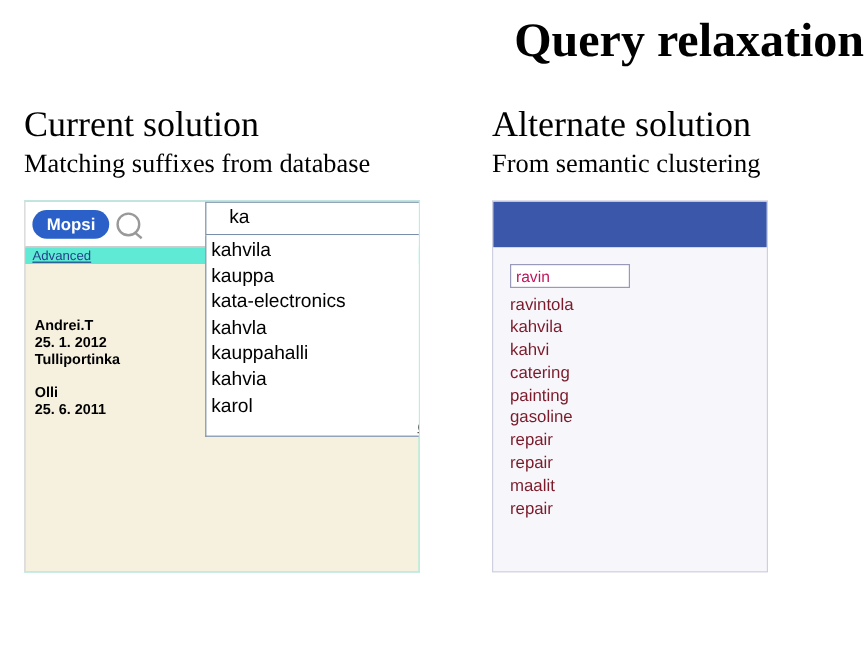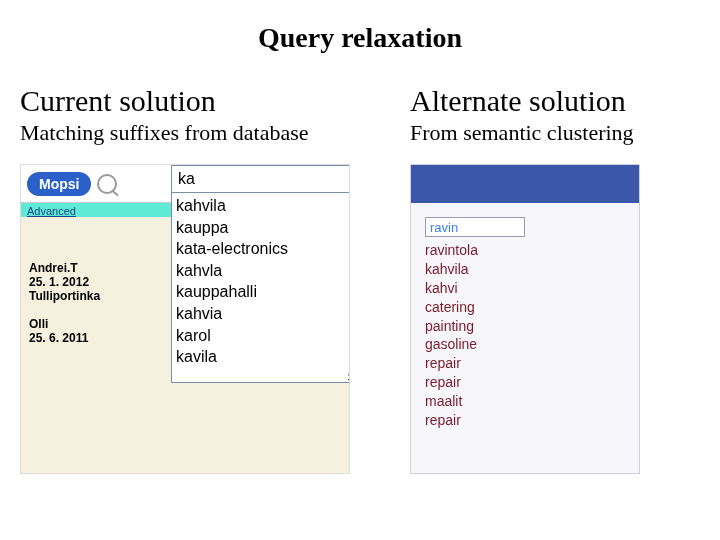--- a/index.html
+++ b/index.html
@@ -5,23 +5,23 @@
   * { box-sizing: border-box; margin: 0; padding: 0; }
   body {
     width: 720px;
     height: 540px;
     background: #fff;
     font-family: "Times New Roman", Times, serif;
     position: relative;
     overflow: hidden;
   }
   .slide-title {
-    font-size: 28px;
-    text-align: center;
-    margin-top: 22px;
+    font-size: 40px;
+    text-align: right;
+    margin-top: 10px;
     font-weight: bold;
   }
   .columns {
     display: flex;
     width: 100%;
     margin-top: 30px;
   }
   .col {
     position: relative;
   }
@@ -110,21 +110,21 @@
     top: 0px;
     width: 210px;
     font-family: Verdana, Arial, sans-serif;
   }
   .search-input {
     width: 100%;
     height: 28px;
     border: 1px solid #7a8ea8;
     background: #fff;
     font-size: 16px;
-    padding: 2px 6px;
+    padding: 2px 19px;
   }
   .dropdown {
     border: 1px solid #7a8ea8;
     border-top: none;
     background: #fff;
     padding: 2px 0 14px 4px;
     font-size: 16px;
     line-height: 1.35;
     position: relative;
   }
@@ -152,21 +152,21 @@
     background: #3a57aa;
   }
   .right-search {
     margin: 14px 0 4px 14px;
     width: 100px;
     height: 20px;
     border: 1px solid #99b;
     background: #fff;
     font-size: 13px;
     padding: 6px 4px;
-    color: #3b82f6;
+    color: #be185d;
   }
   .cluster-list {
     margin-left: 14px;
     font-size: 14px;
     line-height: 1.35;
   }
   .cluster-list .item { color: #7a1a2a; }
 </style>
 </head>
 <body>
@@ -201,21 +201,20 @@
       <div class="search-float">
         <input class="search-input" value="ka" style="">
         <div class="dropdown">
           <div>kahvila</div>
           <div>kauppa</div>
           <div>kata-electronics</div>
           <div>kahvla</div>
           <div>kauppahalli</div>
           <div>kahvia</div>
           <div>karol</div>
-          <div>kavila</div>
           <span class="close">close</span>
         </div>
       </div>
     </div>
   </div>
 
   <div class="col col-right">
     <div class="col-heading">Alternate solution</div>
     <div class="col-sub">From semantic clustering</div>
 

